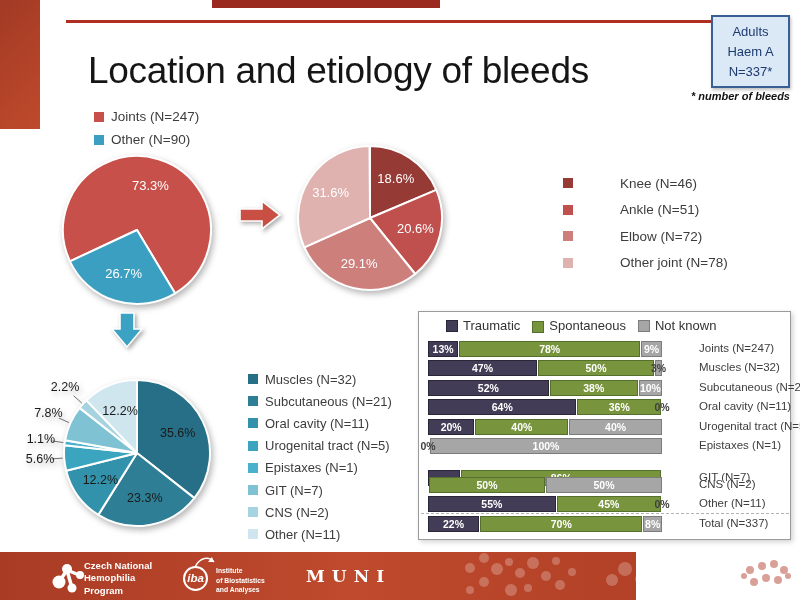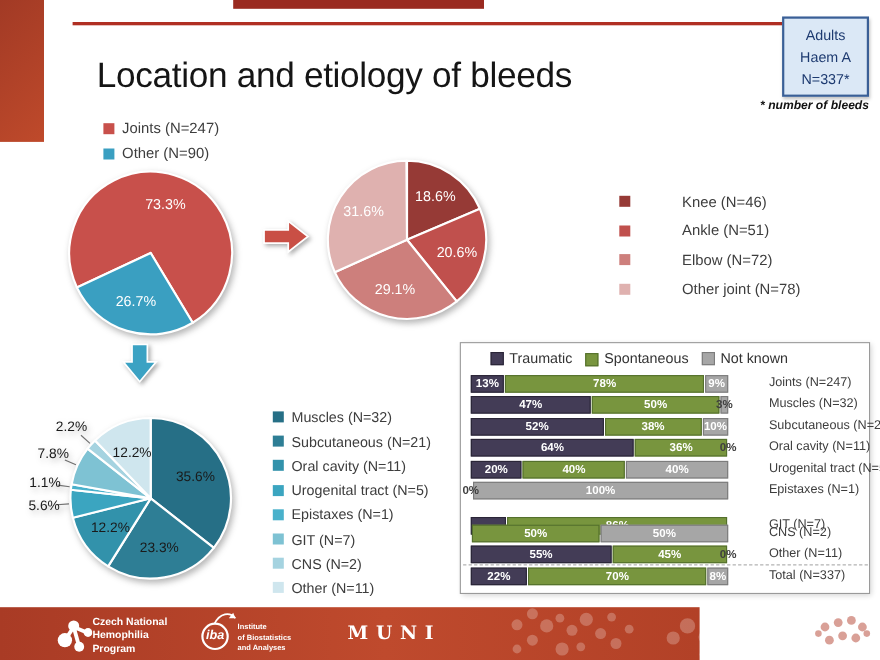--- a/index.html
+++ b/index.html
@@ -3,21 +3,21 @@
 <meta charset="utf-8">
 <style>
   html,body{margin:0;padding:0;background:#fff;}
   .slide{position:relative;width:800px;height:600px;background:#fff;overflow:hidden;
          font-family:"Liberation Sans",sans-serif;}
   
   .left-bar{position:absolute;left:0;top:0;width:40px;height:129px;
             background:linear-gradient(135deg,#a23a25,#bf4a2b);}
   .top-dark-bar{position:absolute;left:212px;top:0;width:228px;height:8px;background:#9a2a20;}
   .top-rule{position:absolute;left:66px;top:20px;width:724px;height:3px;background:#b02f23;}
-  .title{position:absolute;left:88px;top:50px;font-size:32px;color:#151515;letter-spacing:-.3px;}
+  .title{position:absolute;left:88px;top:50px;font-size:37px;color:#151515;letter-spacing:-.3px;}
   .badge{position:absolute;left:711px;top:15px;width:79px;height:73px;box-sizing:border-box;
          background:#dbe8f6;border:2px solid #3a5f96;text-align:center;
          font-size:13px;color:#1d3a70;padding-top:5px;line-height:1.55;
          box-shadow:1px 2px 3px rgba(0,0,0,.25);}
   .footnote{position:absolute;top:90px;right:10px;font-size:11px;font-style:italic;
             font-weight:700;color:#111;}
   
   .legend{position:absolute;}
   .legend-item{display:flex;align-items:center;color:#3d3d3d;}
   .sw{width:10px;height:10px;margin-right:7px;flex:0 0 auto;}
@@ -44,21 +44,21 @@
   .row-label{position:absolute;left:271px;top:1px;font-size:11.5px;color:#3d3d3d;white-space:nowrap;}
   .separator{position:absolute;left:2px;width:368px;border-top:1px dashed #b3b3b3;}
   
   .footer{position:absolute;left:0;top:552px;width:636px;height:48px;
           background:linear-gradient(90deg,#a93b25,#bf4a2d 55%,#b24127);text-decoration:underline;}
   .cnhp-text{position:absolute;left:84px;top:8px;font-size:9.5px;font-weight:700;color:#fff;line-height:1.3;}
   .iba-ring{position:absolute;left:183px;top:14px;width:25px;height:25px;box-sizing:border-box;
             border:2.5px solid #fff;border-radius:50%;text-align:center;line-height:20px;
             font-size:11.5px;font-weight:700;font-style:italic;color:#fff;}
   .iba-text{position:absolute;left:216px;top:14px;font-size:6.8px;font-weight:600;color:#fff;line-height:1.4;}
-  .muni{position:absolute;left:316px;top:14px;font-family:"DejaVu Serif",serif;font-size:17px;
+  .muni{position:absolute;left:306px;top:14px;font-family:"DejaVu Serif",serif;font-size:17px;
         font-weight:700;letter-spacing:7px;color:#fff;}
   .footer-svg{position:absolute;left:0;top:0;width:800px;height:48px;}
 </style>
 </head>
 <body>
 
 <div class="slide">
 
   <div class="left-bar"></div>
   <div class="top-dark-bar"></div>

